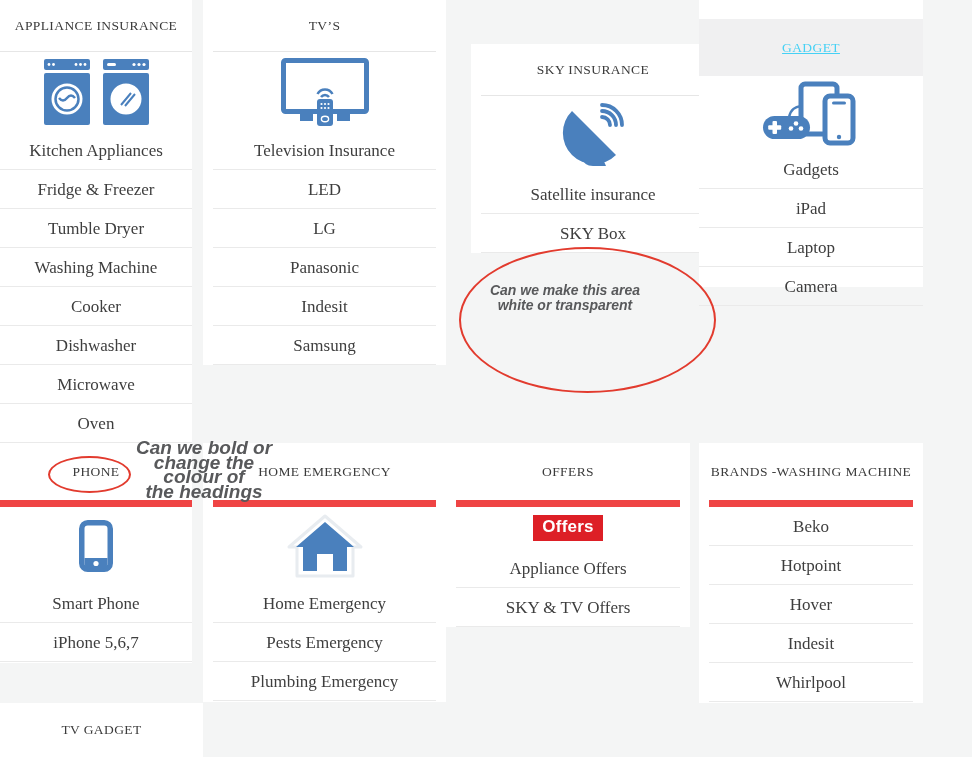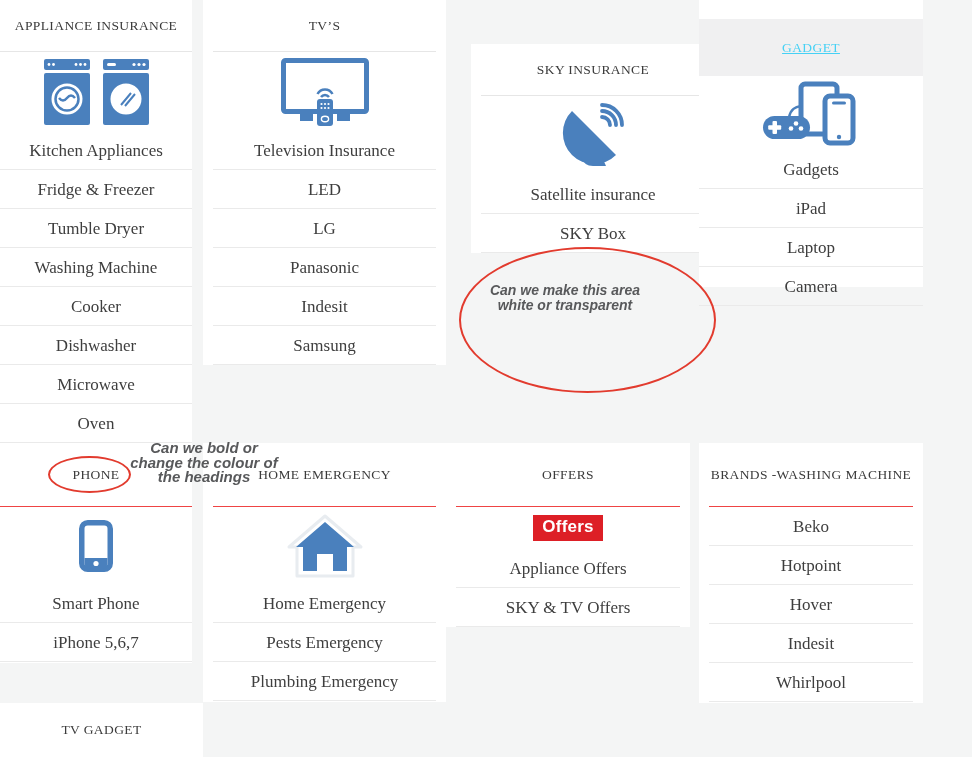--- a/index.html
+++ b/index.html
@@ -32,21 +32,21 @@
 
   .heading{
     font-size:13.5px;color:#3b3b3b;letter-spacing:.4px;
     text-align:center;cursor:pointer;
   }
   .header-row{
     height:52px;line-height:52px;border-bottom:1px solid #e6e6e6;
   }
   .header-row2{
     height:64px;display:flex;align-items:center;justify-content:center;
-    border-bottom:1px solid #ef4444;
+    border-bottom:7px solid #ef4444;
   }
   .icon-area{display:flex;align-items:center;justify-content:center;}
   .icon-area.h79{height:79px;}
   .icon-area.h77{height:77px;}
   .icon-area.h74{height:74px;}
   .item{
     height:39px;line-height:39px;text-align:center;
     font-size:17px;color:#3e3e3e;border-bottom:1px solid #eaeaea;
     cursor:pointer;white-space:nowrap;
   }
@@ -75,21 +75,21 @@
     border-radius:50%;pointer-events:none;
   }
   #ellipse-area {left:459px;top:247px;width:257px;height:146px;}
   #ellipse-phone{left:48px; top:456px;width:83px; height:37px;}
   .note{
     position:absolute;text-align:center;
     font:italic bold 14px/15px "Liberation Sans", sans-serif;
     color:var(--annotation-text);
   }
   #note-area{left:455px;top:283px;width:220px;}
-  #note-headings{left:123px;top:441px;width:162px;font-size:15px;line-height:14.5px;}
+  #note-headings{left:123px;top:441px;width:162px;font-size:19px;line-height:14.5px;}
 
   .icon{color:var(--accent-blue);display:block;}
 </style>
 </head>
 <body>
 
 <div class="panel" id="p-col1">
   <div class="heading header-row">APPLIANCE INSURANCE</div>
   <div class="icon-area h79">
     <svg class="icon" width="105" height="66" viewBox="0 0 105 66">

